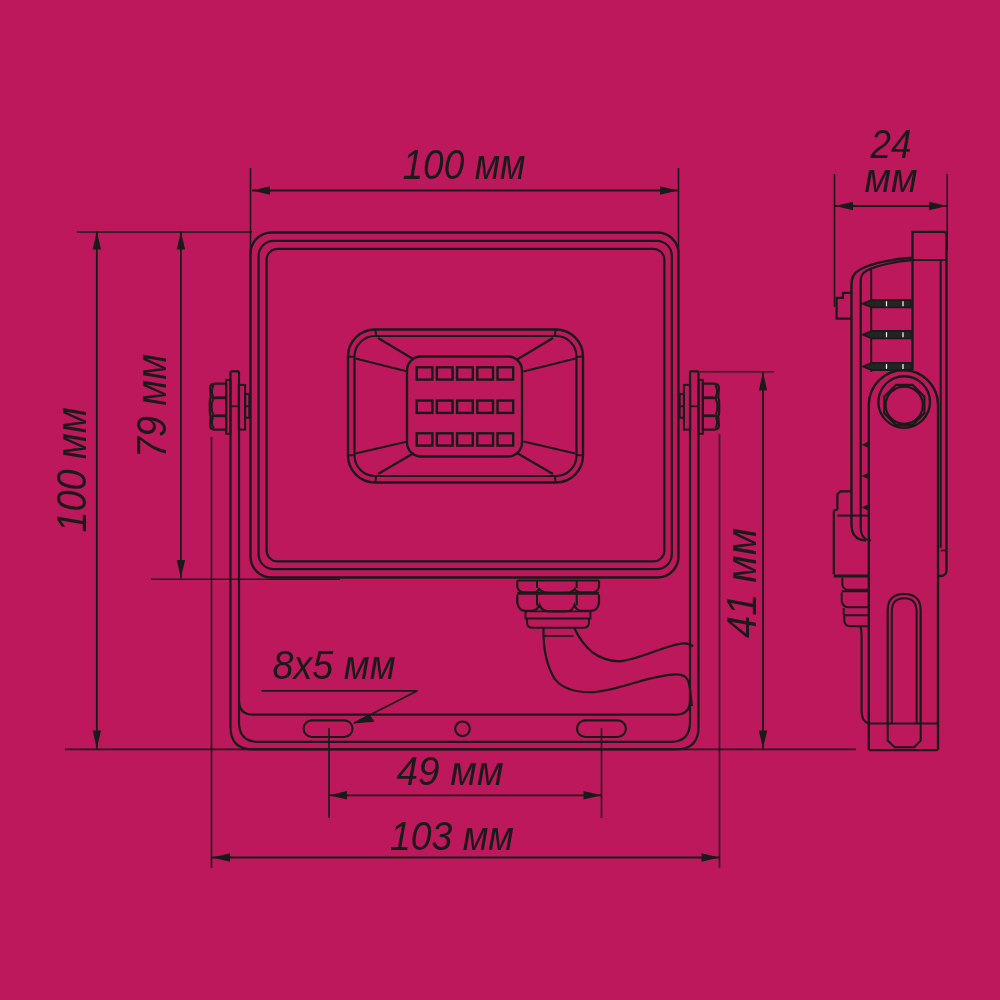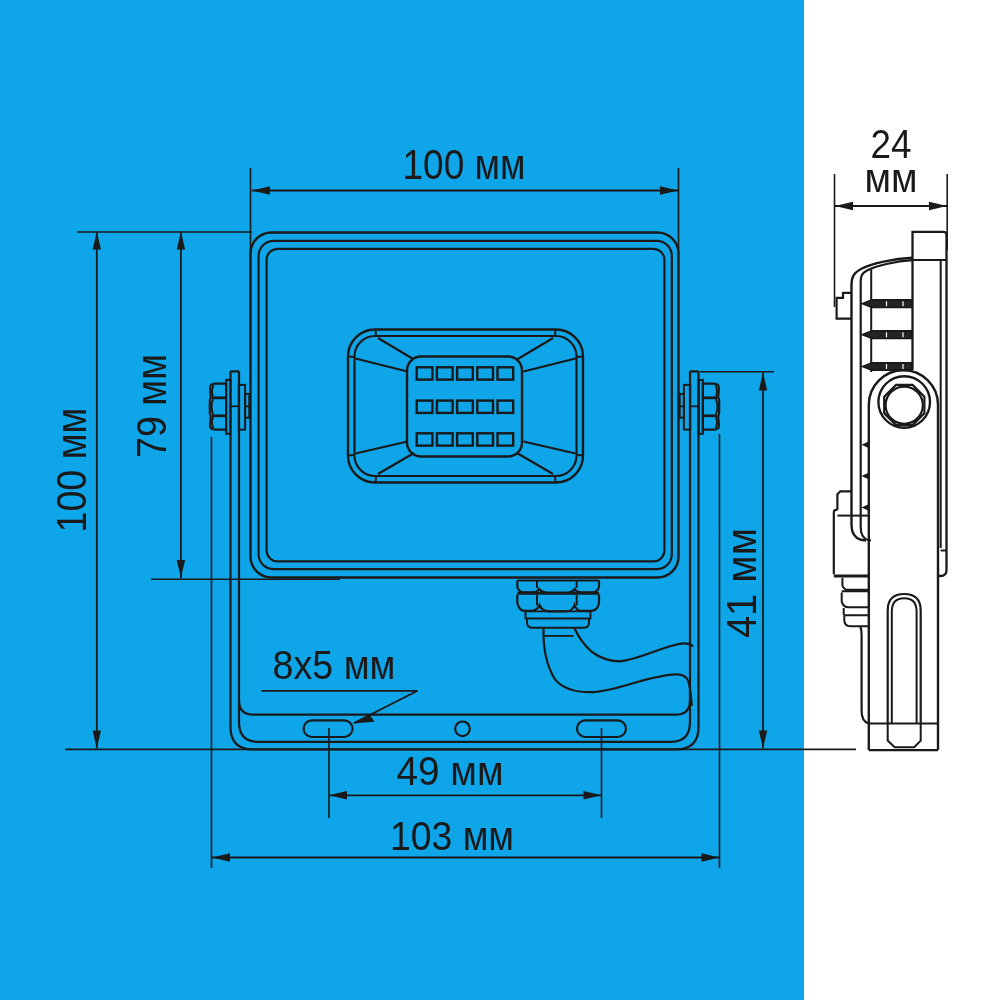--- a/index.html
+++ b/index.html
@@ -1,16 +1,16 @@
 <!DOCTYPE html>
 <html><head>
 <meta charset="utf-8">
 <style>
   html,body{margin:0;padding:0;background:#ffffff;}
-  .wrap{width:804px;height:1000px;position:relative;background:#0ea5e9;}
+  .wrap{width:1000px;height:1000px;position:relative;background:#be185d;font-style:italic;}
   svg{position:absolute;top:0;left:0;}
   text{font-family:"Liberation Sans",sans-serif;fill:#1a1a1a;}
 </style>
 </head>
 <body>
 <div class="wrap">
 <svg width="1000" height="1000" viewBox="0 0 1000 1000" fill="none" stroke-linecap="butt">
 <g id="front">
 
 <rect x="250.5" y="232.5" width="428" height="345" rx="21" stroke="#1a1a1a" stroke-width="2.4"></rect>

